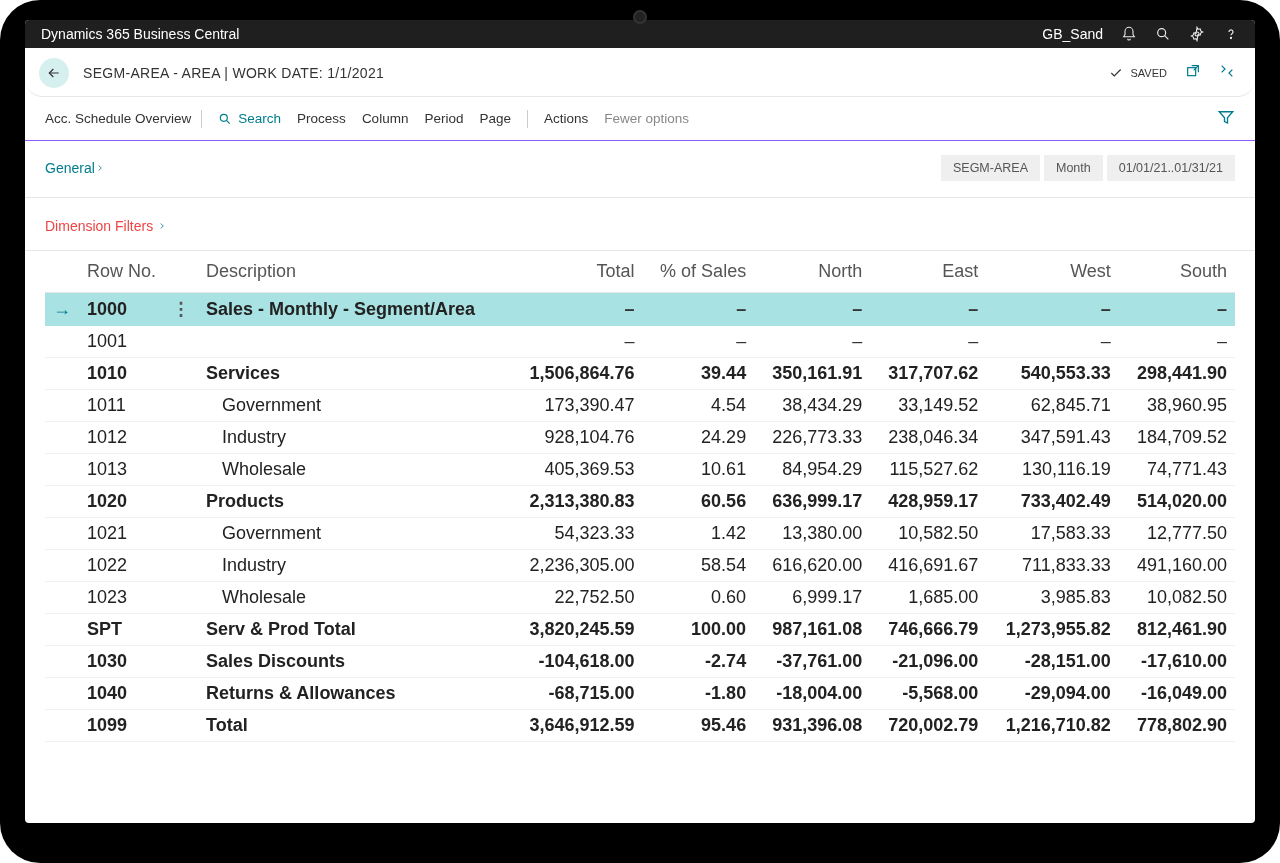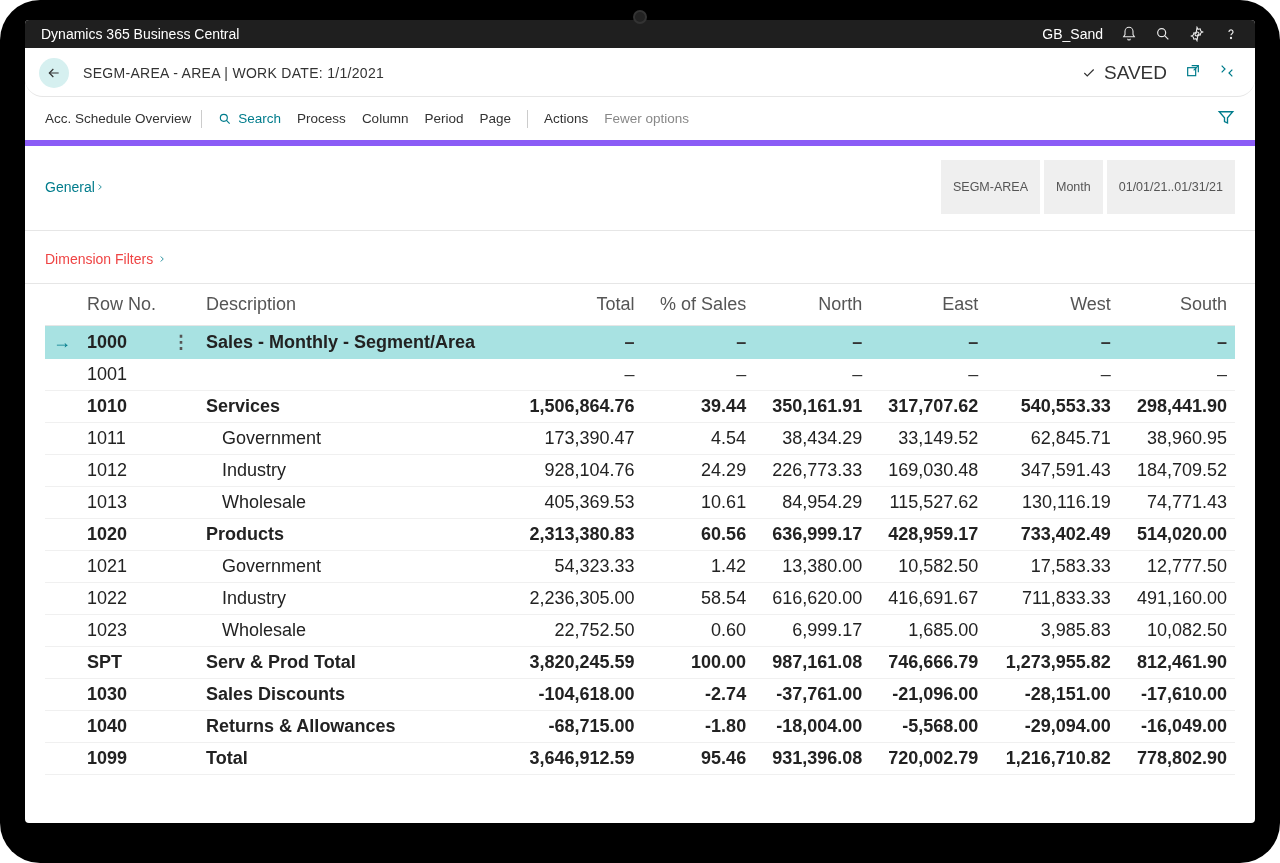--- a/index.html
+++ b/index.html
@@ -61,29 +61,29 @@
   }
   .page-header .left { display: flex; align-items: center; gap: 14px; }
   .back-btn {
     width: 30px; height: 30px; border-radius: 50%;
     background: #d6f0f0;
     display: flex; align-items: center; justify-content: center;
     cursor: pointer;
   }
   .page-title { font-size: 14px; color: #333; letter-spacing: .3px; }
   .page-header .right { display: flex; align-items: center; gap: 18px; }
-  .saved { display: flex; align-items: center; gap: 8px; font-size: 19px; color: #333; }
+  .saved { display: flex; align-items: center; gap: 8px; font-size: 11px; color: #333; }
   .header-icon { cursor: pointer; color: #007c8c; }
   
   .actionbar {
     display: flex;
     align-items: center;
     padding: 10px 20px 10px 20px;
     gap: 4px;
-    border-bottom: 6px solid #8b5cf6;
+    border-bottom: 1px solid #8b5cf6;
     font-size: 13.5px;
     color: #333;
   }
   .actionbar .title { font-weight: 400; }
   .vsep { width: 1px; height: 18px; background: #ccc; margin: 0 6px; }
   .actionbar .search { display: flex; align-items: center; gap: 6px; color: #007c8c; cursor: pointer; }
   .actionbar .item, .actionbar .search { padding: 4px 6px; cursor: pointer; }
   .actionbar .muted { color: #888; }
   .actionbar .spacer { flex: 1; }
   .filter-icon { color: #007c8c; cursor: pointer; }
@@ -92,21 +92,21 @@
     display: flex;
     align-items: center;
     justify-content: space-between;
     padding: 14px 20px 16px 20px;
     border-bottom: 1px solid #e6e6e6;
   }
   .general-link { color: #007c8c; font-size: 14px; cursor: pointer; display: flex; align-items: center; }
   .pill-group { display: flex; gap: 4px; }
   .pill {
     background: #efefef;
-    padding: 20px 12px;
+    padding: 6px 12px;
     font-size: 12.5px;
     color: #555;
     cursor: pointer;
   }
   
   .dim-row {
     padding: 20px 20px 16px 20px;
     border-bottom: 1px solid #e6e6e6;
   }
   .dim-link { color: #ef4444; font-size: 14px; cursor: pointer; display: flex; align-items: center; gap: 4px; }
@@ -327,21 +327,21 @@
               <td>38,960.95</td>
             </tr>
             <tr>
               <td class="left row-arrow-col"></td>
               <td class="left row-no-col">1012</td>
               <td class="left row-menu-col"></td>
               <td class="left desc-col indent1">Industry</td>
               <td>928,104.76</td>
               <td>24.29</td>
               <td>226,773.33</td>
-              <td>169,030.48</td>
+              <td>238,046.34</td>
               <td>347,591.43</td>
               <td>184,709.52</td>
             </tr>
             <tr>
               <td class="left row-arrow-col"></td>
               <td class="left row-no-col">1013</td>
               <td class="left row-menu-col"></td>
               <td class="left desc-col indent1">Wholesale</td>
               <td>405,369.53</td>
               <td>10.61</td>

